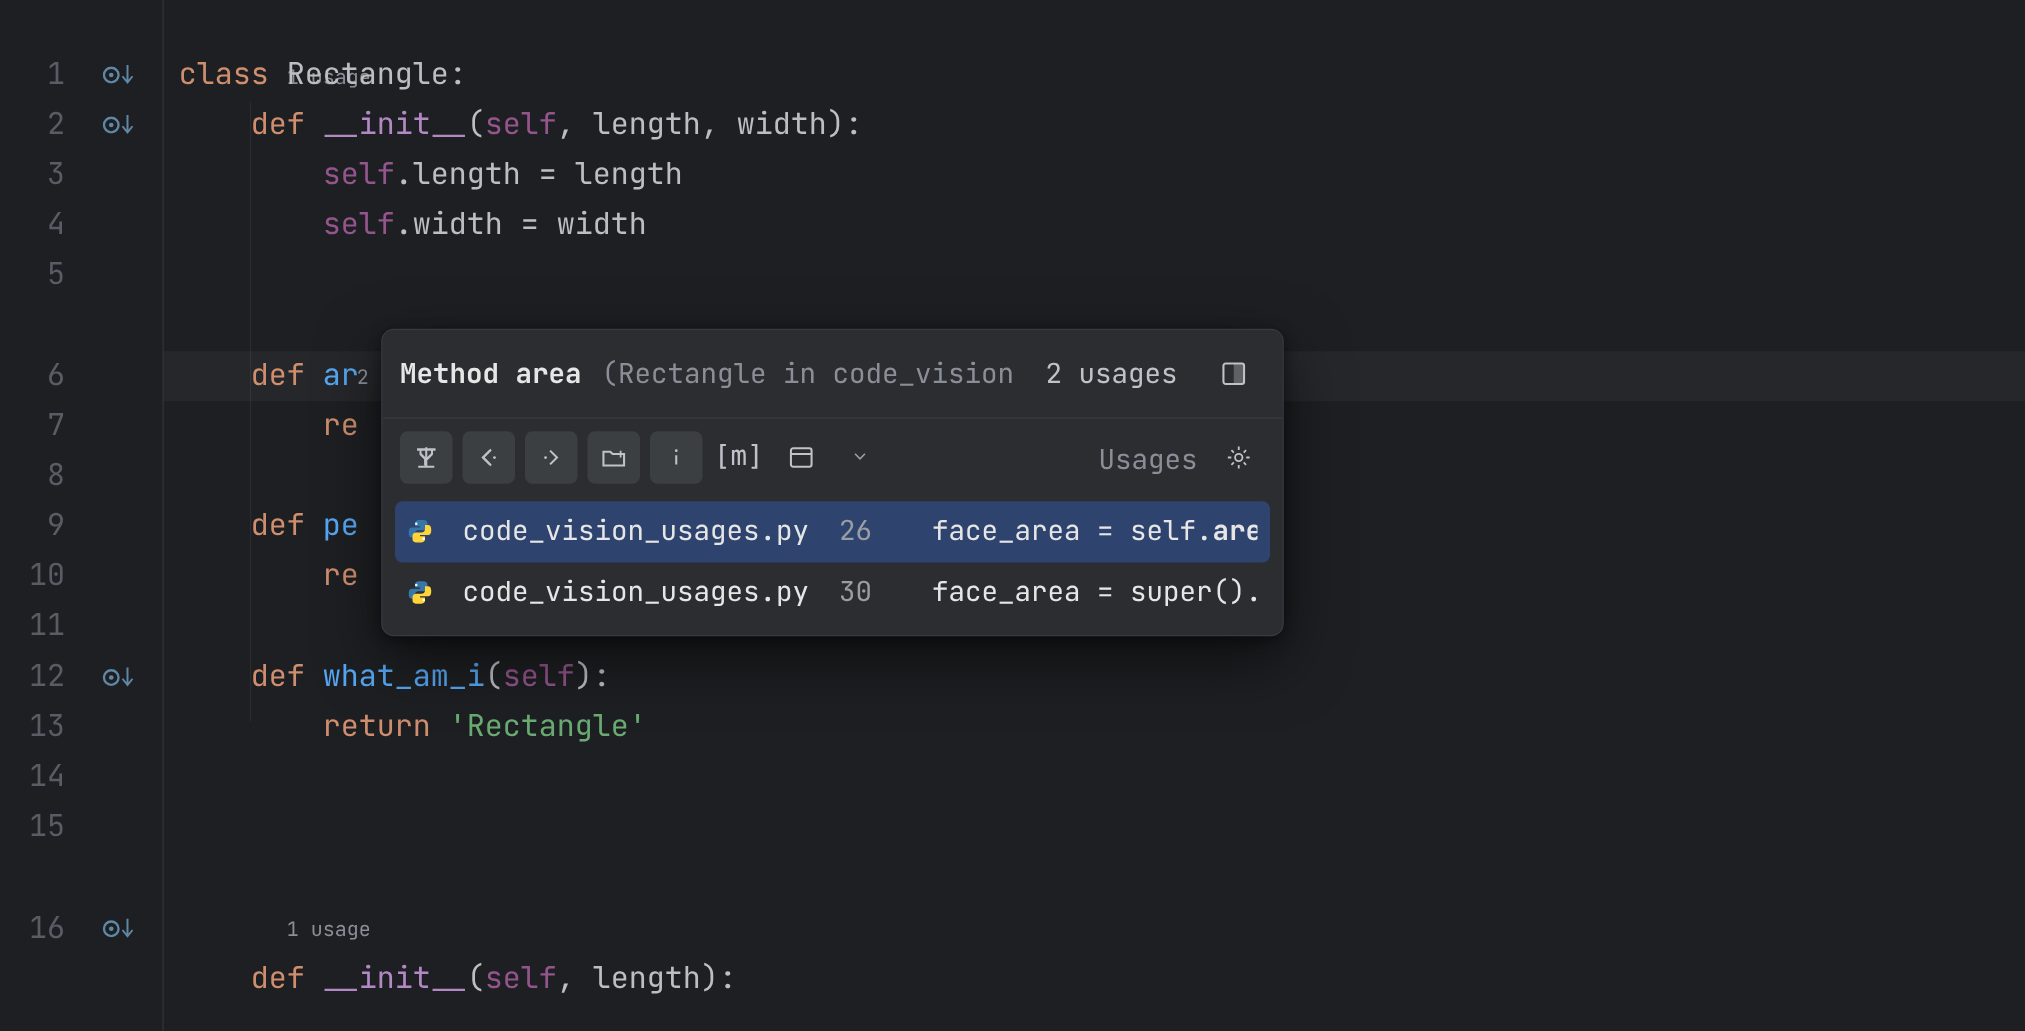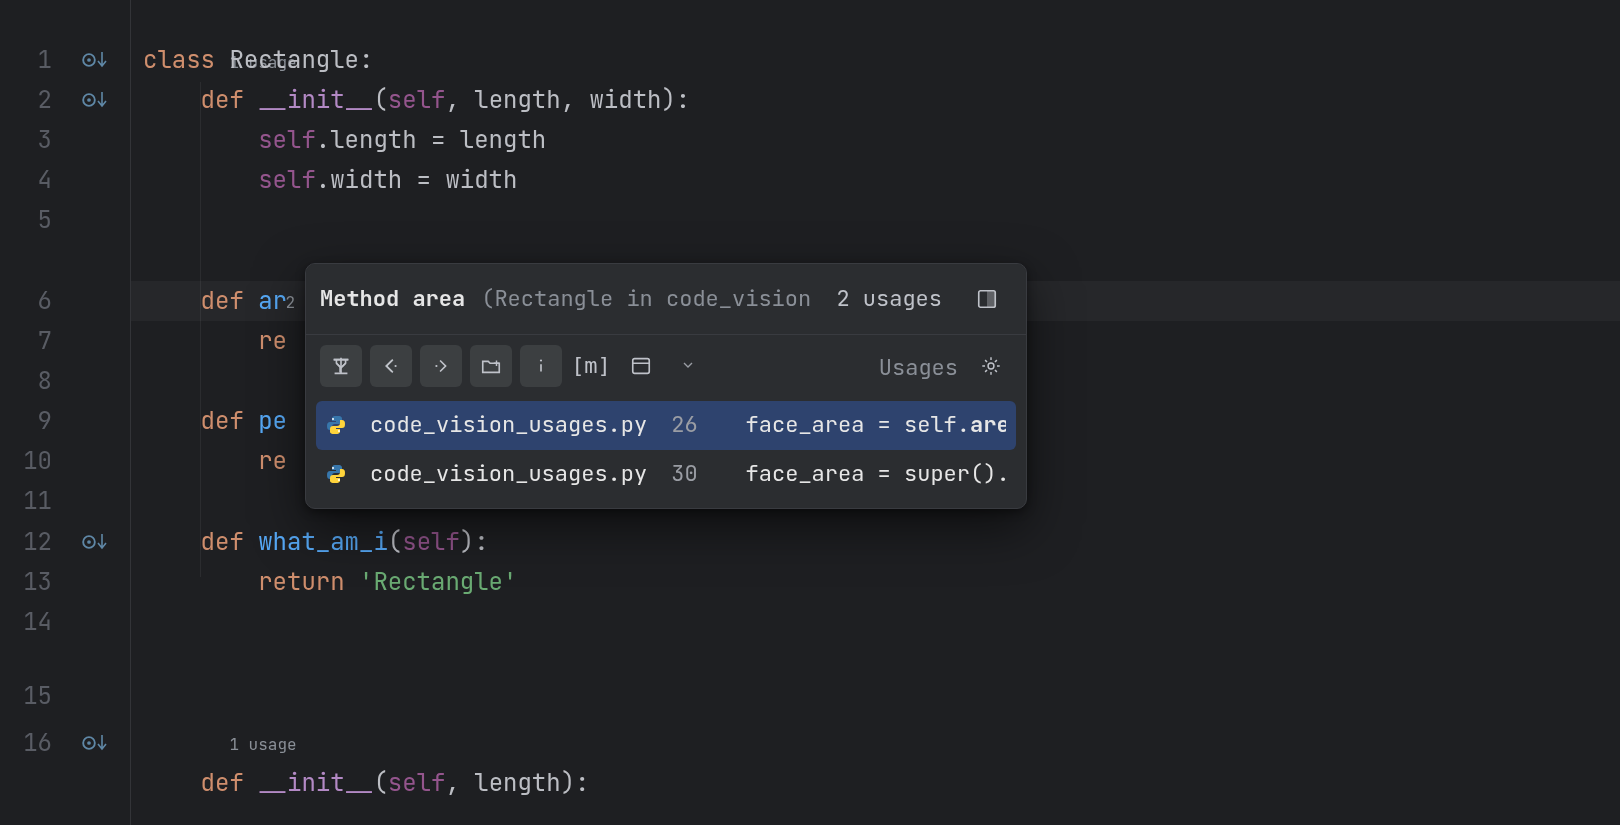--- a/index.html
+++ b/index.html
@@ -303,21 +303,21 @@
         </span>
       </div>
       <div class="gutter-row" style="top: 562px;">
         <span class="lineno">13</span>
         <span class="gutter-marks"></span>
       </div>
       <div class="gutter-row" style="top: 602px;">
         <span class="lineno">14</span>
         <span class="gutter-marks"></span>
       </div>
-      <div class="gutter-row" style="top: 642px; margin-top: 34px;">
+      <div class="gutter-row" style="top: 642px;">
         <span class="lineno">15</span>
         <span class="gutter-marks"></span>
       </div>
       <div class="gutter-row" style="top: 723px;">
         <span class="lineno">16</span>
         <span class="gutter-marks">
           <span class="override-icon">
             <svg viewBox="0 0 12 12">
               <use href="#override-mark"></use>
             </svg>

